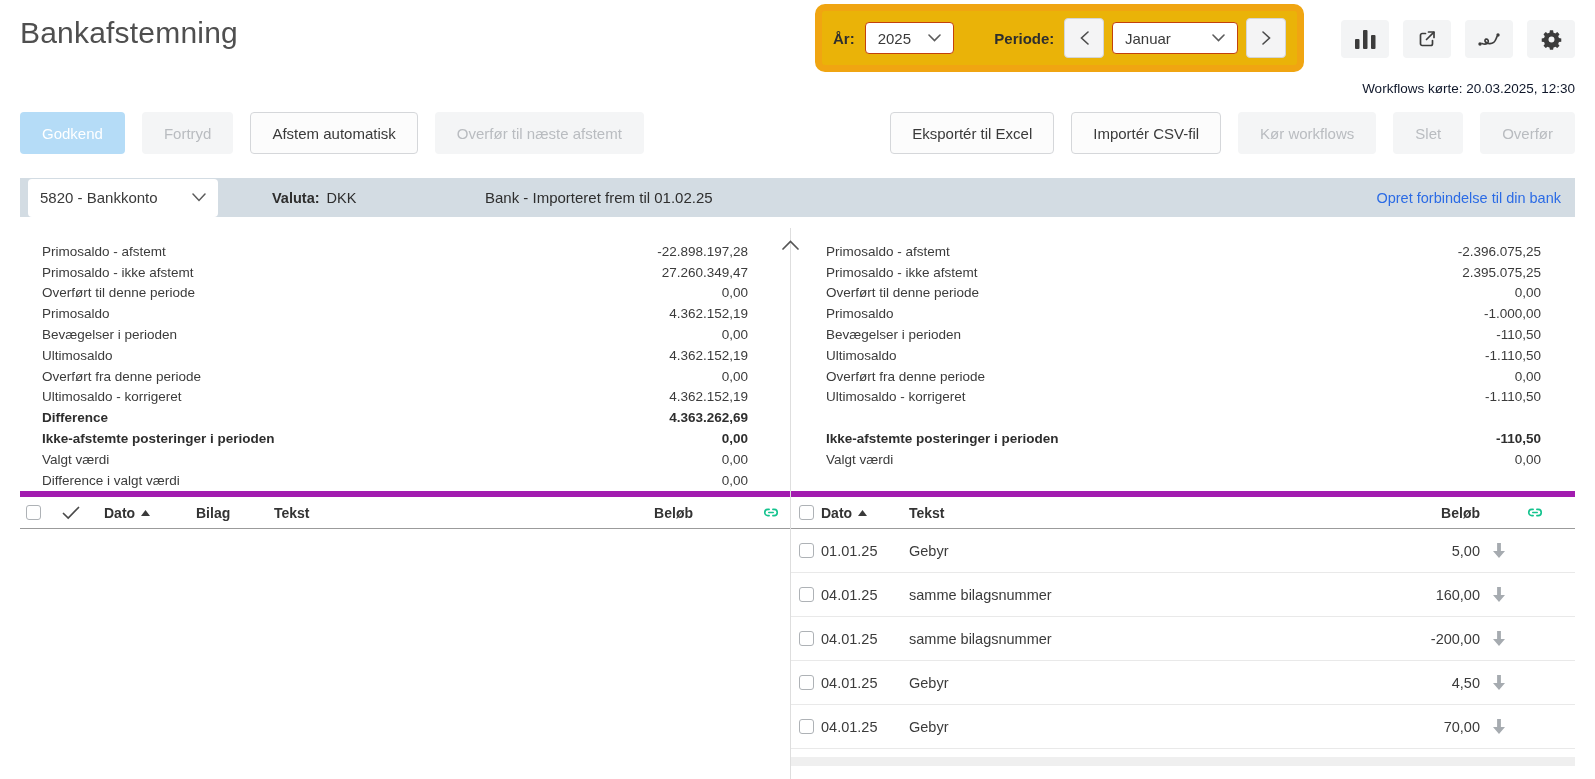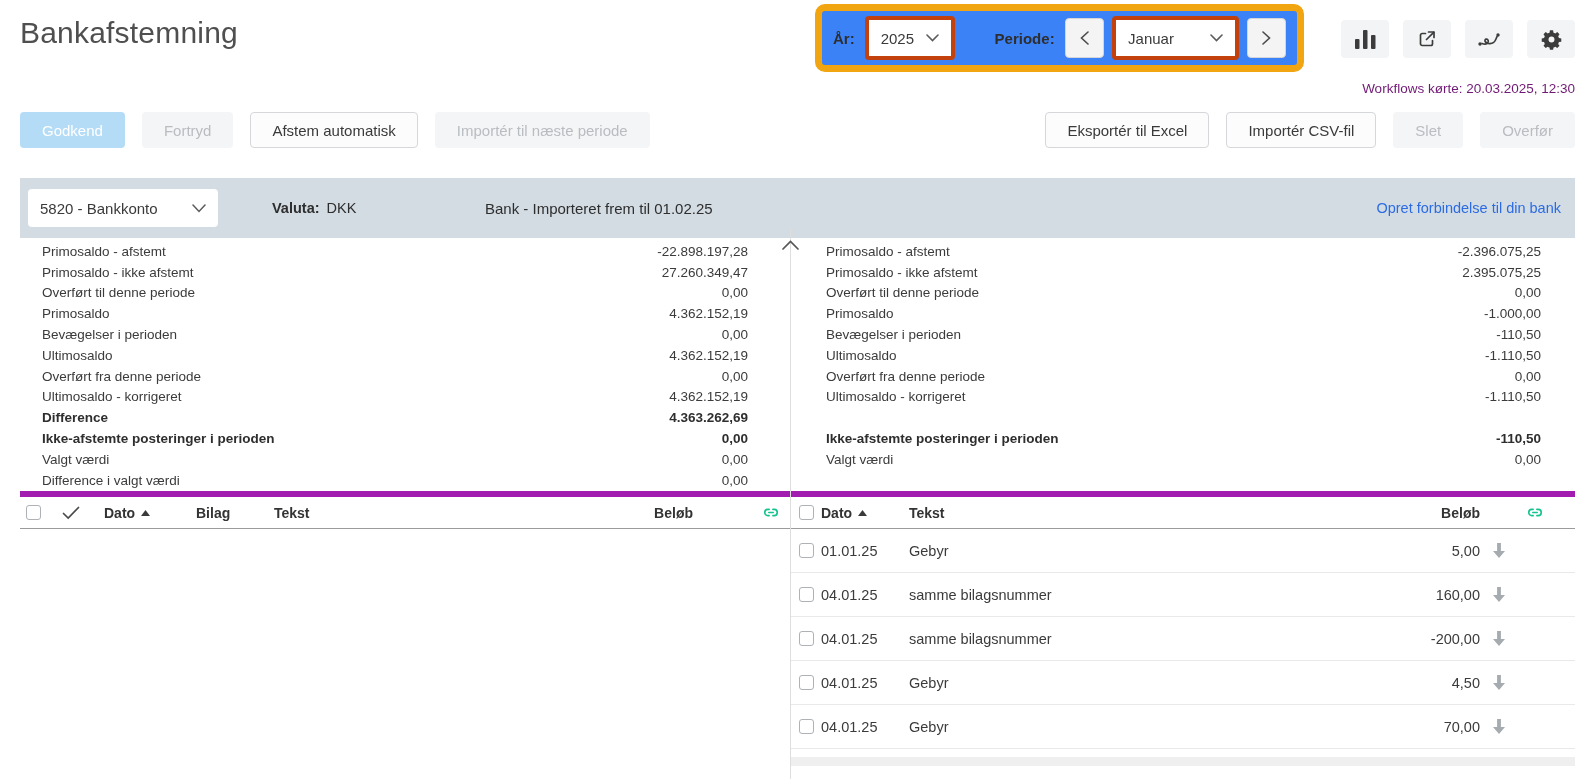--- a/index.html
+++ b/index.html
@@ -5,56 +5,56 @@
   * { margin:0; padding:0; box-sizing:border-box; }
   html,body { background:#fff; }
   .page {
     position:relative; width:1595px; height:779px; overflow:hidden;
     font-family:"Liberation Sans","DejaVu Sans",sans-serif; color:#3b3b3b; background:#fff;border-radius:14px;
   }
   
   .page-title { position:absolute; left:20px; top:16px; font-size:30px; font-weight:400; color:#4f4f4f; letter-spacing:.2px; }
   .period-box {
     position:absolute; left:815px; top:4px; width:489px; height:68px;
-    border:7px solid #F0A511; border-radius:10px; background:#3b82f6;
+    border:7px solid #F0A511; border-radius:10px; background:#eab308;
     display:flex; align-items:center; padding:0 11px;
   }
   .pb-label { font-size:15px; font-weight:bold; color:#2e2e2e; margin-right:10px; white-space:nowrap; }
   .pb-label.second { margin-left:24px;padding-left:16px; }
   .select {
-    height:44px; background:#fff; border:4px solid #c2410c; border-radius:4px;
+    height:32px; background:#fff; border:1px solid #c2410c; border-radius:4px;
     display:flex; align-items:center; justify-content:space-between; padding:0 12px;
     font-size:15px; color:#3a3a3a; cursor:pointer;
   }
   .sel-year { width:97px; }
   .sel-month { width:138px; margin:8px 8px; }
   .nav-btn {
     width:44px; height:40px; background:#f4f4f5; border:1px solid #d3d5d8; border-radius:4px;
     display:flex; align-items:center; justify-content:center; cursor:pointer;
   }
   .icon-buttons { position:absolute; right:20px; top:20px; display:flex; gap:14px; }
   .icon-btn {
     width:48px; height:38px; background:#f3f4f5; border-radius:4px;
     display:flex; align-items:center; justify-content:center; cursor:pointer;
   }
-  .workflows-note { position:absolute; right:20px; top:81px; font-size:13.5px; color:#701a75; }
+  .workflows-note { position:absolute; right:20px; top:81px; font-size:13.5px; color:#0f172a; }
   
   .actions { position:absolute; left:20px; right:20px; top:112px; display:flex; justify-content:space-between; }
   .btn-group { display:flex; gap:17px; }
   .btn {
-    height:36px; padding:0 21px; border-radius:4px; font-size:15px;
+    height:42px; padding:0 21px; border-radius:4px; font-size:15px;
     display:flex; align-items:center; white-space:nowrap; border:1px solid transparent;
     font-family:inherit;
   }
   .btn.primary-disabled { background:#b5dcf7; color:#ffffff; }
   .btn.disabled { background:#f4f5f6; color:#b9bcc0; }
   .btn.enabled { background:#fcfcfc; border-color:#d5d7da; color:#3a3a3a; cursor:pointer; }
   
   .account-bar {
-    position:absolute; left:20px; right:20px; top:178px; height:60px; background:#d3dce3;
+    position:absolute; left:20px; right:20px; top:178px; height:39px; background:#d3dce3;
     display:flex; align-items:center; padding-left:8px; font-size:14.5px; color:#2e2e2e;
   }
   .account-select { width:190px; height:38px; border:none; margin-right:20px; }
   .valuta-label { font-weight:bold; margin-right:7px;margin-left:34px; }
   .import-status { position:absolute; left:465px; font-size:15px; color:#2e2e2e; }
   .connect-link { position:absolute; right:14px; color:#2b6be5; font-size:14.5px; cursor:pointer; text-decoration:none; }
   
   .panes { position:absolute; left:20px; right:20px; top:228px; bottom:0; display:flex; }
   .pane-left { width:770px; }
   .vdiv { width:1px; background:#dedede; }
@@ -162,25 +162,26 @@
     </div>
   </div>
 
   <div class="workflows-note">Workflows kørte: 20.03.2025, 12:30</div>
 
   <div class="actions">
     <div class="btn-group">
       <button class="btn primary-disabled">Godkend</button>
       <button class="btn disabled">Fortryd</button>
       <button class="btn enabled">Afstem automatisk</button>
-      <button class="btn disabled">Importér til næste periode</button>
+      <button class="btn disabled">Overfør til næste afstemt</button>
     </div>
     <div class="btn-group">
       <button class="btn enabled">Eksportér til Excel</button>
       <button class="btn enabled">Importér CSV-fil</button>
+      <button class="btn disabled">Kør workflows</button>
       <button class="btn disabled">Slet</button>
       <button class="btn disabled">Overfør</button>
     </div>
   </div>
 
   <div class="account-bar">
     <div class="select account-select">
       <span>5820 - Bankkonto</span>
       <svg width="14" height="9" viewBox="0 0 14 9" fill="none" stroke="#5b5b5b" stroke-width="1.5" stroke-linecap="round">
           <path d="M1 1l6 6.5L13 1"></path>

